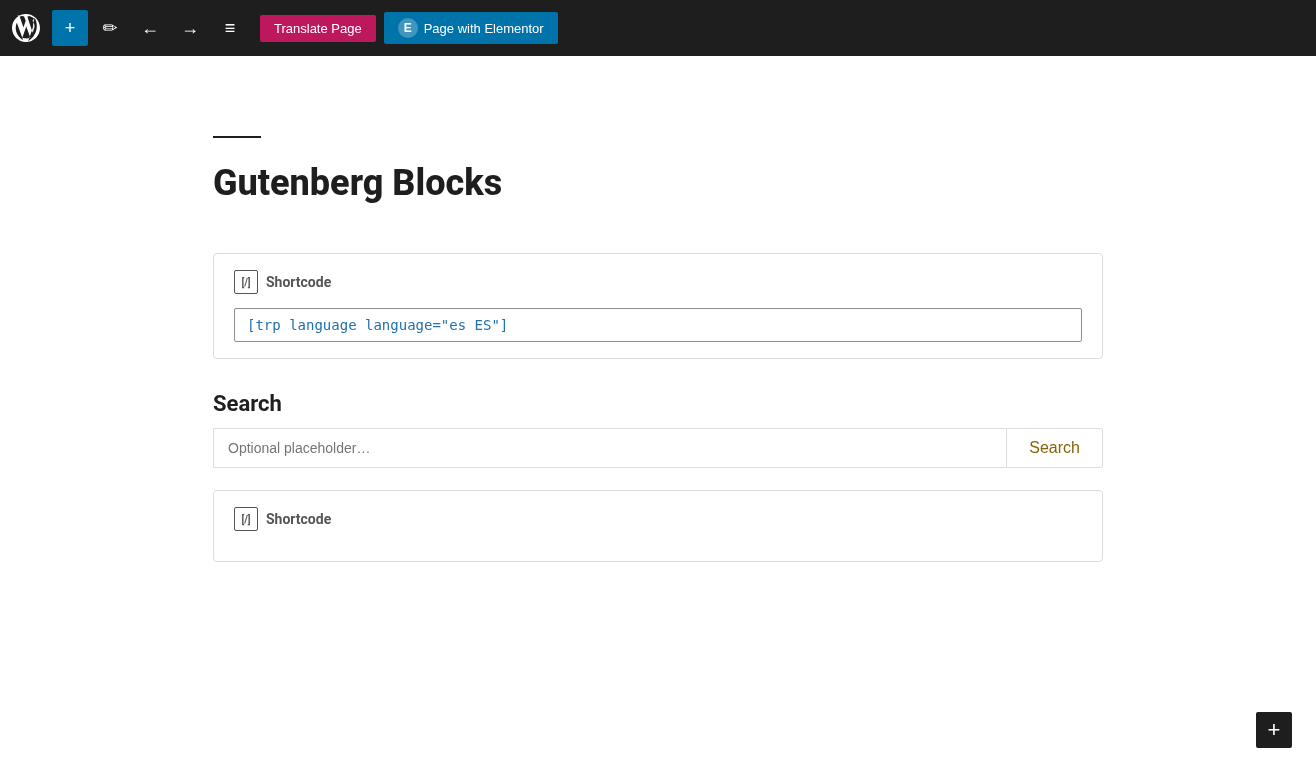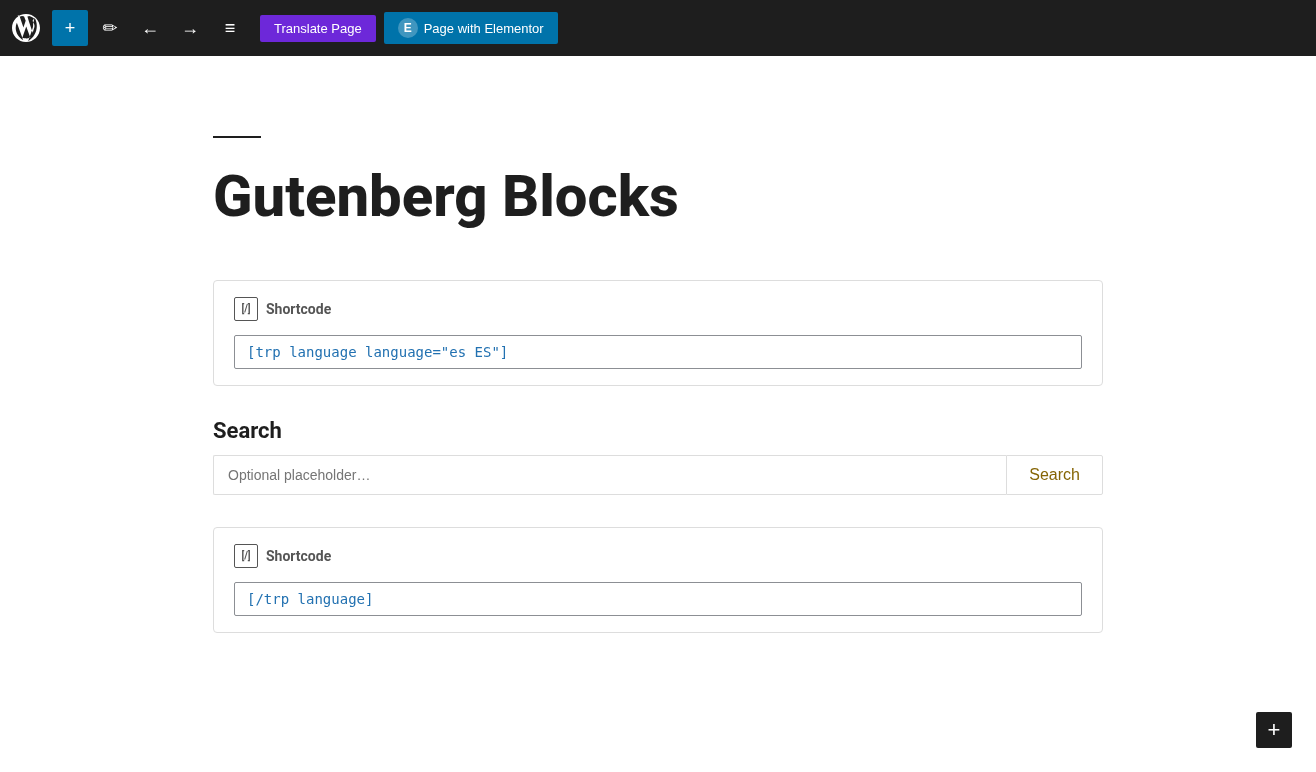--- a/index.html
+++ b/index.html
@@ -52,21 +52,21 @@
       border-radius: 2px;
       font-size: 18px;
     }
 
     .toolbar-icon-btn.add-btn {
       background: #0073aa;
       border-radius: 2px;
     }
 
     .translate-btn {
-      background: #6d28d9;
+      background: #be185d;
       color: #fff;
       border: none;
       padding: 6px 14px;
       border-radius: 2px;
       cursor: pointer;
       font-size: 13px;
       font-weight: 500;
       margin-left: 8px;
     }
 
@@ -113,21 +113,21 @@
     }
 
     .page-separator {
       width: 48px;
       height: 2px;
       background: #1e1e1e;
       margin-bottom: 24px;
     }
 
     .page-title {
-      font-size: 58px;
+      font-size: 36px;
       font-weight: 800;
       color: #1e1e1e;
       line-height: 1.2;
       margin-bottom: 48px;
     }
 
     
     .shortcode-block {
       border: 1px solid #ddd;
       border-radius: 4px;
@@ -171,21 +171,21 @@
       color: #2271b1;
       font-family: monospace;
       border-radius: 2px;
       background: #fff;
       outline: none;
     }
 
     
     .search-widget {
       width: 100%;
-      margin-bottom: 32px;
+      margin-bottom: 22px;
     }
 
     .search-widget-title {
       font-size: 22px;
       font-weight: 700;
       margin-bottom: 12px;
       color: #1e1e1e;
     }
 
     .search-widget-row {
@@ -295,21 +295,20 @@
         <input type="text" class="search-widget-input" placeholder="Optional placeholder…" style="">
         <button class="search-widget-btn">Search</button>
       </div>
     </div>
 
     <div class="shortcode-block">
       <div class="shortcode-header">
         <div class="shortcode-icon">[/]</div>
         <span class="shortcode-label">Shortcode</span>
       </div>
-      <input type="text" class="shortcode-input" value="[/trp_language]" style="">
     </div>
 
   </div>
 </div>
 
 <button class="bottom-add-btn">
   <span>+</span>
 </button>
 
 </body></html>

